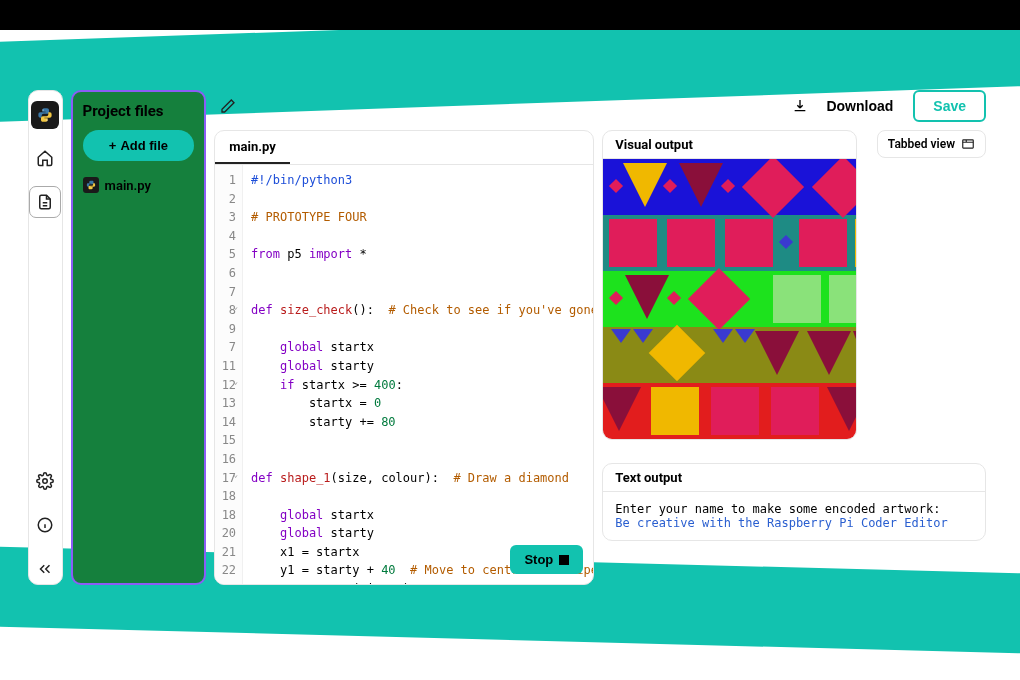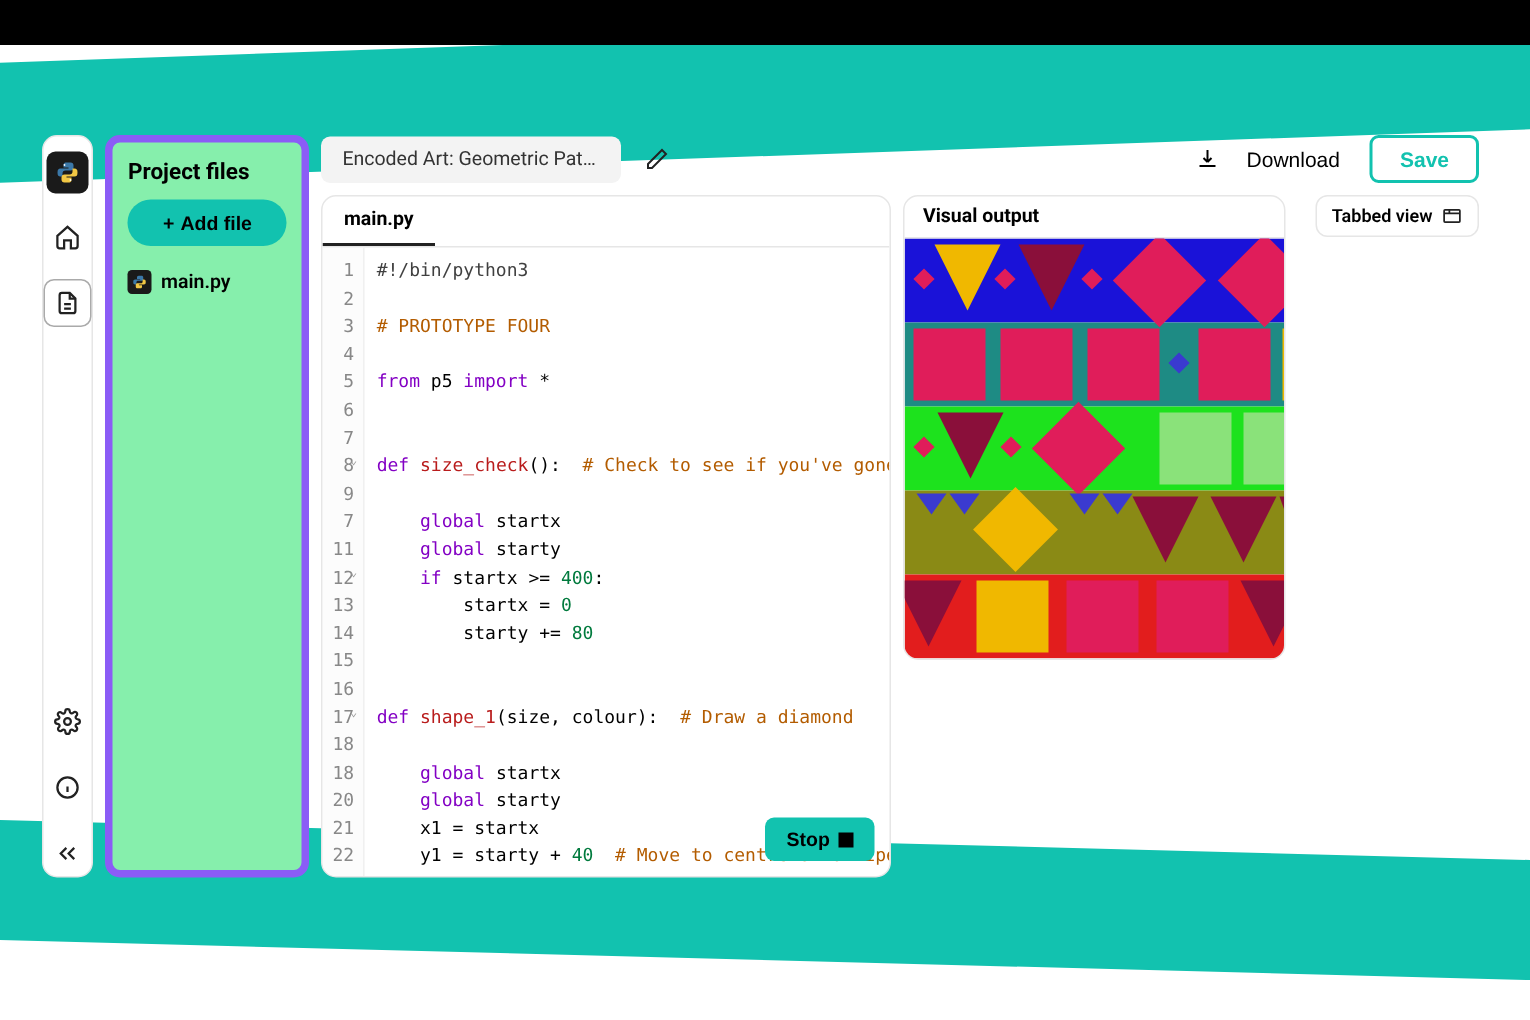--- a/index.html
+++ b/index.html
@@ -14,33 +14,33 @@
   .app { position: absolute; top: 90px; left: 28px; width: 958px; height: 495px; display: flex; z-index: 2; }
 
   
   .rail { width: 42px; background: #fff; border: 1px solid #e6e6e6; border-radius: 10px; display: flex; flex-direction: column; align-items: center; padding-top: 10px; gap: 14px; }
   .rail .logo { width: 28px; height: 28px; background: #1a1a1a; border-radius: 6px; display: flex; align-items: center; justify-content: center; font-size: 14px; }
   .rail-btn { width: 30px; height: 30px; display: flex; align-items: center; justify-content: center; border-radius: 6px; cursor: pointer; color: #222; }
   .rail-btn.active { outline: 1px solid #aaa; }
   .rail-spacer { flex: 1; }
 
   
-  .sidebar { width: 161px; margin-left: 8px; background: #86efac; border: 5px solid #8b5cf6; border-radius: 10px; padding: 10px 10px; }
+  .sidebar { width: 161px; margin-left: 8px; background: #15803d; border: 2px solid #8b5cf6; border-radius: 10px; padding: 10px 10px; }
   .sidebar-title { font-weight: 700; font-size: 15px; margin-bottom: 10px; }
   .add-file-btn { width: 100%; background: #12c2af; color: #000; border: none; border-radius: 18px; padding: 8px 0; font-size: 13px; font-weight: 700; cursor: pointer; display: flex; align-items: center; justify-content: center; gap: 4px; }
   .file-item { display: flex; align-items: center; gap: 6px; margin-top: 16px; font-size: 13px; font-weight: 600; cursor: pointer; }
   .file-icon { width: 16px; height: 16px; background: #1a1a1a; border-radius: 3px; font-size:9px; display:flex; align-items:center; justify-content:center; }
 
   
   .main { flex: 1; margin-left: 8px; display: flex; flex-direction: column; }
   .topbar { display: flex; align-items: center; gap: 10px; margin-bottom: 8px; }
   .title-chip { background: #f3f3f3; border-radius: 6px; padding: 8px 14px; font-size: 13px; color:#333; max-width: 200px; white-space: nowrap; overflow: hidden; text-overflow: ellipsis; }
   .pencil { width: 28px; height: 28px; display: flex; align-items: center; justify-content: center; cursor: pointer; }
   .topbar-spacer { flex: 1; }
-  .download-btn { display: flex; align-items: center; gap: 18px; font-size: 14px; font-weight: 400; padding: 4px 10px; cursor: pointer; border: none; background: none; }
+  .download-btn { display: flex; align-items: center; gap: 18px; font-size: 14px; font-weight: 700; padding: 4px 10px; cursor: pointer; border: none; background: none; }
   .save-btn { font-size: 14px; font-weight: 700; padding: 6px 18px; cursor: pointer; border: 2px solid #12c2af; border-radius: 6px; background: #fff; color: #12c2af; }
 
   .workspace { flex: 1; display: flex; gap: 8px; min-height: 0; }
 
   
   .editor-panel { width: 380px; background: #fff; border: 1px solid #e6e6e6; border-radius: 10px; display: flex; flex-direction: column; overflow: hidden; position: relative; }
   .tabs { display: flex; border-bottom: 1px solid #e6e6e6; }
   .tab { padding: 8px 14px; font-size: 13px; font-weight: 700; border-bottom: 2px solid #222; cursor: pointer; }
   .code-area { flex: 1; overflow: hidden; font-family: 'Menlo','Consolas',monospace; font-size: 12px; line-height: 1.55; display: flex; }
   .gutter { width: 34px; text-align: right; padding: 6px 6px 6px 0; color: #888; background: #fcfcfc; border-right:1px solid #f0f0f0; }
@@ -49,21 +49,21 @@
   .code { padding: 6px 8px; white-space: pre; overflow: hidden; }
   .code-line { height: 18.6px; }
   .kw-from { color: #8300c4; }
   .kw-import { color: #8300c4; }
   .kw-def { color: #8300c4; }
   .kw-global { color: #8300c4; }
   .kw-if { color: #8300c4; }
   .fn { color: #b91c1c; }
   .com { color: #b35c00; }
   .num { color: #007a3d; margin-top: 44px; }
-  .she { color: #404040; }
+  .she { color: #1d4ed8; }
   .stop-btn { position: absolute; bottom: 10px; right: 10px; background: #12c2af; border: none; border-radius: 6px; padding: 7px 14px; font-size: 13px; font-weight: 700; display: flex; align-items: center; gap: 6px; cursor: pointer; }
   .stop-square { width: 10px; height: 10px; background: #000; }
 
   
   .right-col { flex: 1; display: flex; flex-direction: column; gap: 23px; min-height: 0; }
   .right-top-row { display:flex; align-items:flex-start; gap:8px; }
   .visual-panel { background: #fff; border: 1px solid #e6e6e6; border-radius: 10px; overflow: hidden; flex:1; }
   .panel-header { padding: 6px 12px; font-size: 13px; font-weight: 700; border-bottom: 1px solid #e6e6e6; }
   .canvas { width: 280px; height: 280px; position: relative; overflow: hidden; }
   .stripe { position: absolute; left: 0; width: 100%; height: 56px; }
@@ -151,21 +151,20 @@
             <path fill="#3b78a8" d="M11 2c-3 0-3 2-3 3v2h5v1H5c-2 0-3 1-3 4s1 4 3 4h2v-3c0-2 1-3 3-3h5c2 0 3-1 3-3V5c0-2-1-3-3-3h-4z"></path>
             <path fill="#f2c744" d="M13 22c3 0 3-2 3-3v-2h-5v-1h8c2 0 3-1 3-4s-1-4-3-4h-2v3c0 2-1 3-3 3H9c-2 0-3 1-3 3v2c0 2 1 3 3 3h4z"></path>
           </svg>
       </span>
       <span>main.py</span>
     </div>
   </div>
 
   <div class="main">
     <div class="topbar">
-      <div class="title-chip">Encoded Art: Geometric Pat …</div>
       <div class="pencil">
         <svg class="icon-svg" viewBox="0 0 24 24" fill="none" stroke="#222" stroke-width="2">
             <path d="M17 3l4 4L7 21H3v-4z"></path>
           </svg>
       </div>
       <div class="topbar-spacer"></div>
       <button class="download-btn">
         <svg class="icon-svg" viewBox="0 0 24 24" fill="none" stroke="#000" stroke-width="2">
             <path d="M12 3v12m0 0l-4-4m4 4l4-4M4 19h16"></path>
           </svg>
@@ -268,18 +267,25 @@
               <span>Tabbed view</span>
               <svg width="14" height="14" viewBox="0 0 24 24" fill="none" stroke="#222" stroke-width="2">
                   <rect x="3" y="5" width="18" height="14" rx="1"></rect>
                   <path d="M3 9h18M9 5v4"></path>
                 </svg>
             </div>
             <div class="dotgrid"></div>
           </div>
         </div>
 
+        <div class="text-panel">
+          <div class="panel-header">Text output</div>
+          <div class="text-body">
+            <div>Enter your name to make some encoded artwork:</div>
+            <div class="link">Be creative with the Raspberry Pi Coder Editor</div>
+          </div>
+        </div>
       </div>
 
     </div>
   </div>
 
 </div>
 
 </body></html>

